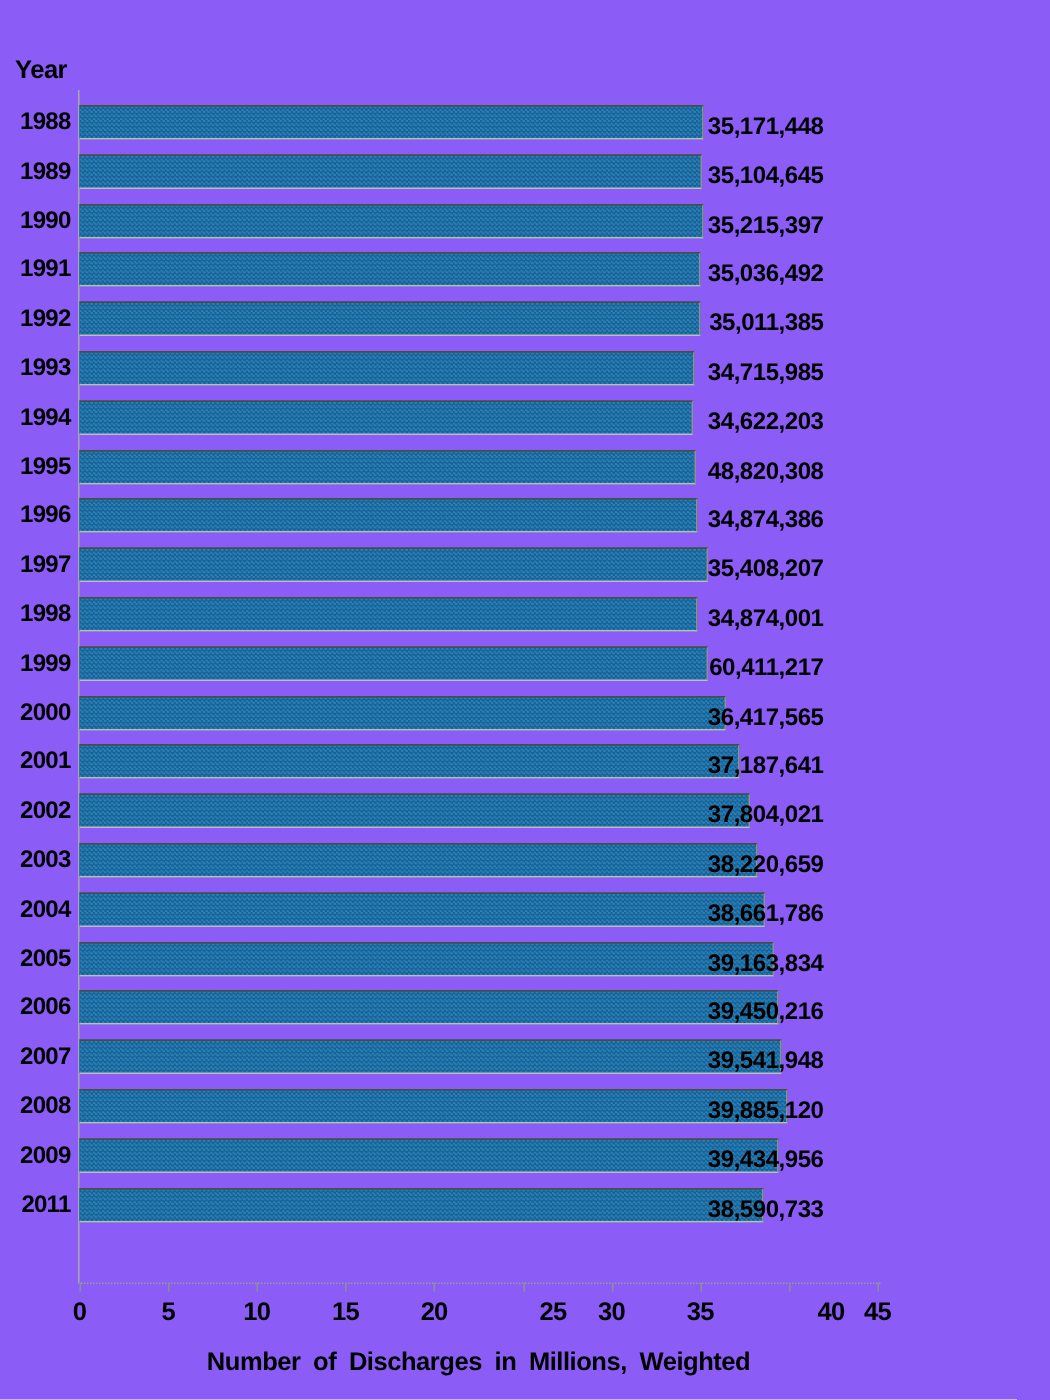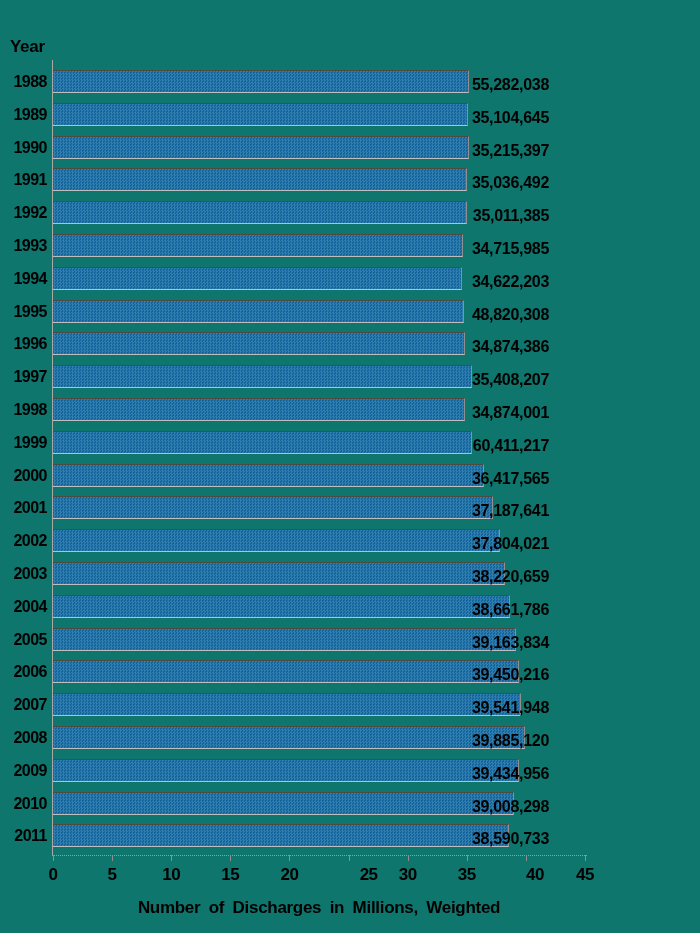--- a/index.html
+++ b/index.html
@@ -1,20 +1,20 @@
 <!DOCTYPE html>
 <html><head>
 <meta charset="utf-8">
 <style>
   html, body { margin: 0; padding: 0; background: #ffffff; }
   .figure {
     position: relative;
     width: 700px;
     height: 933px;
-    background: #0f766e;
+    background: #8b5cf6;
     font-family: "Liberation Sans", sans-serif;
     font-weight: bold;
     color: #000000;
     overflow: hidden;
   }
   .year-header {
     position: absolute;
     left: 10px;
     top: 37px;
     font-size: 17px;
@@ -105,21 +105,21 @@
 </head>
 <body>
 
 <div class="figure">
   <div class="year-header">Year</div>
   <div class="y-axis-line"></div>
   <div id="rows">
       <div class="row">
         <div class="ylabel">1988</div>
         <div class="bar" style="width: 415.8px;"></div>
-        <div class="vlabel">55,282,038</div>
+        <div class="vlabel">35,171,448</div>
       </div>
       <div class="row">
         <div class="ylabel">1989</div>
         <div class="bar" style="width: 415px;"></div>
         <div class="vlabel">35,104,645</div>
       </div>
       <div class="row">
         <div class="ylabel">1990</div>
         <div class="bar" style="width: 416.3px;"></div>
         <div class="vlabel">35,215,397</div>
@@ -211,25 +211,20 @@
       </div>
       <div class="row">
         <div class="ylabel">2008</div>
         <div class="bar" style="width: 471.5px;"></div>
         <div class="vlabel">39,885,120</div>
       </div>
       <div class="row">
         <div class="ylabel">2009</div>
         <div class="bar" style="width: 466.2px;"></div>
         <div class="vlabel">39,434,956</div>
-      </div>
-      <div class="row">
-        <div class="ylabel">2010</div>
-        <div class="bar" style="width: 461.2px;"></div>
-        <div class="vlabel">39,008,298</div>
       </div>
       <div class="row">
         <div class="ylabel">2011</div>
         <div class="bar" style="width: 456.2px;"></div>
         <div class="vlabel">38,590,733</div>
       </div>
     </div>
   <div class="x-axis-line"></div>
   <div id="ticks">
       <div class="tick-mark" style="left: 53px;"></div>
@@ -242,18 +237,18 @@
       <div class="tick-label" style="left: 230.3px;">15</div>
       <div class="tick-mark" style="left: 289.4px;"></div>
       <div class="tick-label" style="left: 289.4px;">20</div>
       <div class="tick-mark" style="left: 348.6px;"></div>
       <div class="tick-label" style="left: 348.6px; margin-left: 20px;">25</div>
       <div class="tick-mark" style="left: 407.7px;"></div>
       <div class="tick-label" style="left: 407.7px;">30</div>
       <div class="tick-mark" style="left: 466.8px;"></div>
       <div class="tick-label" style="left: 466.8px;">35</div>
       <div class="tick-mark" style="left: 525.9px;"></div>
-      <div class="tick-label" style="left: 535px;">40</div>
+      <div class="tick-label" style="left: 554px;">40</div>
       <div class="tick-mark" style="left: 585px;"></div>
       <div class="tick-label" style="left: 585px;">45</div>
     </div>
   <div class="x-axis-title">Number of Discharges in Millions, Weighted</div>
 </div>
 
 </body></html>

